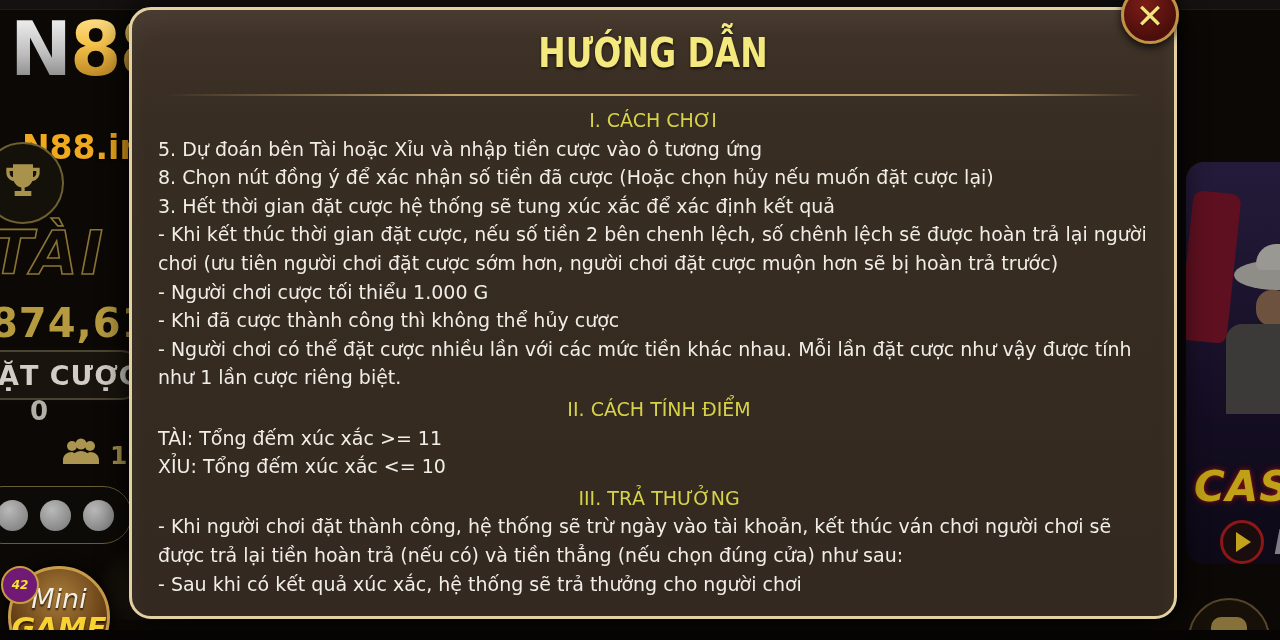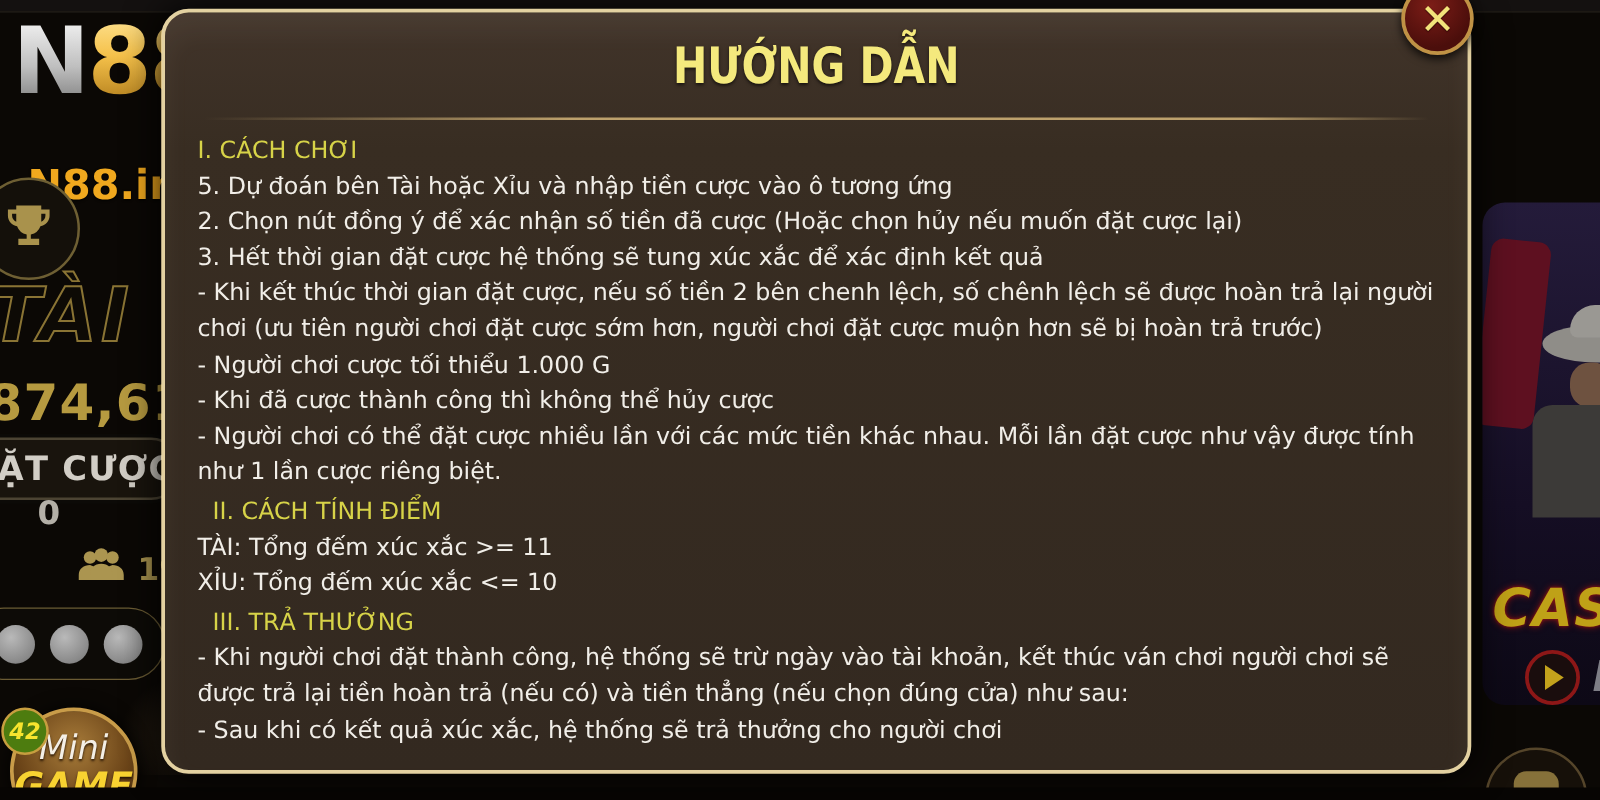--- a/index.html
+++ b/index.html
@@ -29,22 +29,22 @@
   .players .cnt{font-size:25px;font-weight:bold;}
   .dicebar{left:-26px;top:486px;width:158px;height:58px;border-radius:29px;background:#0d0b07;
       border:1px solid #6b5c34;display:flex;align-items:center;gap:12px;padding-left:22px;box-sizing:border-box;}
   .die{width:31px;height:31px;border-radius:50%;background:radial-gradient(circle at 38% 32%,#b9b9b9,#8a8a8a 70%,#6f6f6f);}
   .minigame{left:8px;top:566px;width:102px;height:102px;border-radius:50%;
       background:radial-gradient(circle at 50% 30%,#a87c3a,#6b4418 55%,#33200c);
       border:3px solid #c99c49;display:flex;flex-direction:column;align-items:center;justify-content:flex-start;
       padding-top:16px;box-sizing:border-box;box-shadow:0 0 14px rgba(0,0,0,.8);}
   .minigame .l1{font-size:27px;font-style:italic;font-weight:normal;color:#f4efe6;line-height:1.05;text-shadow:0 2px 2px #271505;}
   .minigame .l2{font-size:29px;font-style:italic;font-weight:bold;color:#f8d231;line-height:1.1;text-shadow:0 2px 2px #271505;}
-  .badge42{left:1px;top:566px;width:34px;height:34px;border-radius:50%;background:#4d7c0f;border:2px solid #c79e3f;
-      display:flex;align-items:center;justify-content:center;font-size:18px;font-weight:bold;font-style:italic;color:#f7e42e;}
+  .badge42{left:1px;top:566px;width:34px;height:34px;border-radius:50%;background:#701a75;border:2px solid #c79e3f;
+      display:flex;align-items:center;justify-content:center;font-size:12px;font-weight:bold;font-style:italic;color:#f7e42e;}
   .crown{left:96px;top:540px;width:110px;height:80px;background:radial-gradient(ellipse at 50% 60%,#2a2013,transparent 70%);}
 
   
   .casino-card{left:1186px;top:162px;width:160px;height:402px;border-radius:18px;overflow:hidden;
       background:linear-gradient(#241b3a,#150e24 60%,#0d0916);}
   .hat{position:absolute;left:48px;top:98px;width:84px;height:30px;border-radius:50%;background:#8f8d88;}
   .hat:before{content:"";position:absolute;left:22px;top:-16px;width:42px;height:26px;border-radius:20px 20px 6px 6px;background:#9a9893;}
   .face{position:absolute;left:70px;top:128px;width:34px;height:36px;border-radius:45%;background:#6e5240;}
   .suit{position:absolute;left:40px;top:162px;width:110px;height:90px;border-radius:16px 16px 0 0;background:#3c3a38;}
   .dress1{position:absolute;left:0px;top:30px;width:48px;height:150px;border-radius:10px;background:#5e1020;transform:rotate(6deg);}
@@ -63,21 +63,21 @@
   .modal{left:129px;top:7px;width:1048px;height:612px;border-radius:22px;
       background:linear-gradient(#41342a,#382d22 18%,#332920);
       border:3px solid #e3d1a1;box-sizing:border-box;z-index:10;
       box-shadow:0 0 30px rgba(0,0,0,.9), inset 0 14px 22px rgba(255,245,220,.05);}
   .modal-title{position:absolute;left:0;top:20px;width:100%;text-align:center;
       font-size:40px;font-weight:bold;color:#f4e97d;letter-spacing:0px;
       transform:scaleX(.82);text-shadow:0 2px 3px rgba(0,0,0,.6);}
   .divider{position:absolute;left:3%;top:84px;width:94%;height:2px;
       background:linear-gradient(90deg,rgba(195,167,111,0),#bda16c 30%,#bda16c 85%,rgba(195,167,111,0));}
   .mbody{position:absolute;left:26px;top:96px;width:990px;font-size:19px;line-height:28.6px;color:#f1eee8;}
-  .mhead{color:#d7d348;}
+  .mhead{color:#d7d348;text-align:center;}
   .mhead.mt{margin-top:3px;margin-left:12px;}
   .mline{color:#f1eee8;}
   .formula-row{margin-top:4px;}
   .formula{color:#e7df3d;}
   .fnote{color:#2ba4de;}
 
   
   .closebtn{left:1121px;top:-14px;width:58px;height:58px;border-radius:50%;z-index:30;
       background:radial-gradient(circle at 40% 30%,#7c1d17,#4b0e0b 70%);
       border:3px solid #c09245;box-sizing:border-box;display:flex;align-items:center;justify-content:center;
@@ -159,21 +159,21 @@
     <div class="blob"></div>
   </div>
 
   <div class="abs modal">
     <div class="modal-title">HƯỚNG DẪN</div>
     <div class="divider"></div>
 
     <div class="mbody">
       <div class="mhead">I. CÁCH CHƠI</div>
       <div class="mline">5. Dự đoán bên Tài hoặc Xỉu và nhập tiền cược vào ô tương ứng</div>
-      <div class="mline">2. Chọn nút đồng ý để xác nhận số tiền đã cược (Hoặc chọn hủy nếu muốn đặt cược lại)</div>
+      <div class="mline">8. Chọn nút đồng ý để xác nhận số tiền đã cược (Hoặc chọn hủy nếu muốn đặt cược lại)</div>
       <div class="mline">3. Hết thời gian đặt cược hệ thống sẽ tung xúc xắc để xác định kết quả</div>
       <div class="mline">- Khi kết thúc thời gian đặt cược, nếu số tiền 2 bên chenh lệch, số chênh lệch sẽ được hoàn trả lại người chơi (ưu tiên người chơi đặt cược sớm hơn, người chơi đặt cược muộn hơn sẽ bị hoàn trả trước)</div>
       <div class="mline">- Người chơi cược tối thiểu 1.000 G</div>
       <div class="mline">- Khi đã cược thành công thì không thể hủy cược</div>
       <div class="mline">- Người chơi có thể đặt cược nhiều lần với các mức tiền khác nhau. Mỗi lần đặt cược như vậy được tính như 1 lần cược riêng biệt.</div>
 
       <div class="mhead mt">II. CÁCH TÍNH ĐIỂM</div>
       <div class="mline">TÀI: Tổng đếm xúc xắc &gt;= 11</div>
       <div class="mline">XỈU: Tổng đếm xúc xắc &lt;= 10</div>
 

